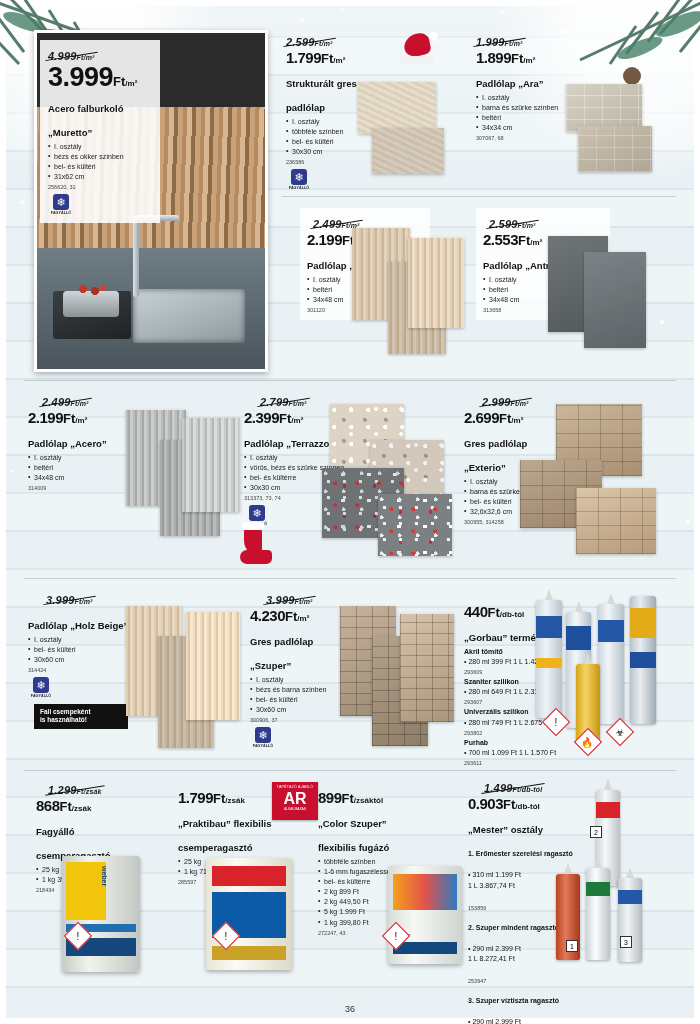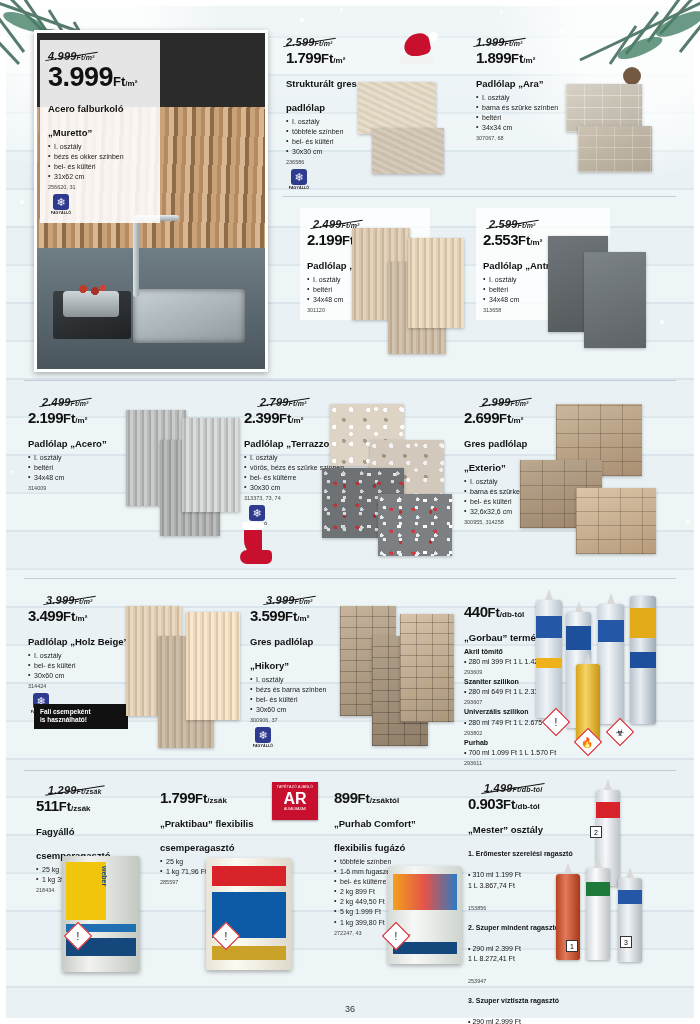--- a/index.html
+++ b/index.html
@@ -435,21 +435,20 @@
   <div class="pcode">300955, 314258</div>
 </div>
 <div class="tile t-stone" style="left:556px;top:404px;width:86px;height:72px;"></div>
 <div class="tile t-stone" style="left:520px;top:460px;width:82px;height:68px; filter:brightness(.92)"></div>
 <div class="tile t-stone" style="left:576px;top:488px;width:80px;height:66px; filter:brightness(1.08)"></div>
 
 <div class="sep" style="top:578px; left:24px; right:24px;"></div>
 
 <div class="block" style="left:28px;top:590px;width:126px;">
   <div class="price-old" style="margin-left:18px"><span>3.999</span><span class="unit">Ft/m²</span></div>
-  <div class="price-new"><span class="num">3.499</span><span class="ft">Ft</span><span class="unit">/m²</span></div>
   <div class="ptitle">Padlólap „Holz Beige”</div>
   <ul class="plist">
     <li>I. osztály</li>
     <li>bel- és kültéri</li>
     <li>30x60 cm</li>
   </ul>
   <div class="pcode">314424</div>
   <div class="frost">
     <div class="snowflake">❄</div>
     <div class="lbl">FAGYÁLLÓ</div>
@@ -458,23 +457,23 @@
 <div class="wallbadge" style="left:34px;top:704px;width:94px;">
   <div>Fali csempeként</div>
   <div>is használható!</div>
 </div>
 <div class="tile t-wood-l" style="left:126px;top:606px;width:56px;height:110px; filter:brightness(1.03)"></div>
 <div class="tile t-wood-l" style="left:158px;top:636px;width:56px;height:112px; filter:brightness(.9)"></div>
 <div class="tile t-wood-l" style="left:186px;top:612px;width:54px;height:108px; filter:brightness(1.1)"></div>
 
 <div class="block" style="left:250px;top:590px;width:116px;">
   <div class="price-old" style="margin-left:16px"><span>3.999</span><span class="unit">Ft/m²</span></div>
-  <div class="price-new"><span class="num">3.599</span><span class="ft">Ft</span><span class="unit">/m²</span></div>
+  <div class="price-new"><span class="num">4.230</span><span class="ft">Ft</span><span class="unit">/m²</span></div>
   <div class="ptitle">Gres padlólap</div>
-  <div class="ptitle">„Hikory”</div>
+  <div class="ptitle">„Szuper”</div>
   <ul class="plist">
     <li>I. osztály</li>
     <li>bézs és barna színben</li>
     <li>bel- és kültéri</li>
     <li>30x60 cm</li>
   </ul>
   <div class="pcode">300906, 37</div>
   <div class="frost">
     <div class="snowflake">❄</div>
     <div class="lbl">FAGYÁLLÓ</div>
@@ -530,40 +529,40 @@
     <i>🔥</i>
   </div>
 <div class="ghs" style="left:610px;top:722px;">
     <i>☣</i>
   </div>
 
 <div class="sep" style="top:770px; left:24px; right:24px;"></div>
 
 <div class="block" style="left:36px;top:780px;width:112px;">
   <div class="price-old" style="margin-left:12px"><span>1.299</span><span class="unit">Ft/zsák</span></div>
-  <div class="price-new"><span class="num">511</span><span class="ft">Ft</span><span class="unit">/zsák</span></div>
+  <div class="price-new"><span class="num">868</span><span class="ft">Ft</span><span class="unit">/zsák</span></div>
   <div class="ptitle">Fagyálló</div>
   <div class="ptitle">csemperagasztó</div>
   <ul class="plist">
     <li>25 kg</li>
     <li>1 kg 39,96 Ft</li>
   </ul>
   <div class="pcode">218434</div>
 </div>
 <div class="bag" style="left:62px;top:856px;width:78px;height:116px;background:linear-gradient(90deg,#c9ccc6,#f2f3ef 35%,#c3c7c1);">
   <div style="position:absolute;left:4px;top:6px;width:40px;height:58px;background:#f2c50d;"></div>
   <div style="position:absolute;left:4px;top:68px;right:4px;height:8px;background:#1f6fb2;"></div>
   <div style="position:absolute;left:4px;bottom:16px;right:4px;height:18px;background:#14477c;"></div>
   <div style="position:absolute;left:46px;top:10px;font-size:7px;font-weight:700;color:#14477c;transform:rotate(90deg);transform-origin:left top;">weber</div>
 </div>
 <div class="ghs" style="left:68px;top:926px;">
     <i>!</i>
   </div>
 
-<div class="block" style="left:160px;top:790px;width:122px;">
+<div class="block" style="left:178px;top:790px;width:122px;">
   <div class="price-new"><span class="num">1.799</span><span class="ft">Ft</span><span class="unit">/zsák</span></div>
   <div class="ptitle">„Praktibau” flexibilis</div>
   <div class="ptitle">csemperagasztó</div>
   <ul class="plist">
     <li>25 kg</li>
     <li>1 kg 71,96 Ft</li>
   </ul>
   <div class="pcode">285597</div>
 </div>
 <div class="ar-badge" style="left:272px;top:782px;">
@@ -574,23 +573,23 @@
 </div>
 <div class="bag" style="left:206px;top:858px;width:86px;height:112px;background:linear-gradient(90deg,#e8e4d6,#fdfbf2 35%,#ddd9ca);">
   <div style="position:absolute;left:6px;top:8px;right:6px;height:20px;background:#d8232a;"></div>
   <div style="position:absolute;left:6px;top:34px;right:6px;height:46px;background:#0d5aa7;"></div>
   <div style="position:absolute;left:6px;bottom:10px;right:6px;height:14px;background:#c9a227;"></div>
 </div>
 <div class="ghs" style="left:216px;top:926px;">
     <i>!</i>
   </div>
 
-<div class="block" style="left:334px;top:790px;width:122px;">
+<div class="block" style="left:318px;top:790px;width:122px;">
   <div class="price-new"><span class="num">899</span><span class="ft">Ft</span><span class="unit">/zsáktól</span></div>
-  <div class="ptitle">„Purhab Comfort”</div>
+  <div class="ptitle">„Color Szuper”</div>
   <div class="ptitle">flexibilis fugázó</div>
   <ul class="plist">
     <li>többféle színben</li>
     <li>1-6 mm fugaszélességig</li>
     <li>bel- és kültérre</li>
     <li>2 kg 899 Ft</li>
     <li>2 kg 449,50 Ft</li>
     <li>5 kg 1.999 Ft</li>
     <li>1 kg 399,80 Ft</li>
   </ul>

